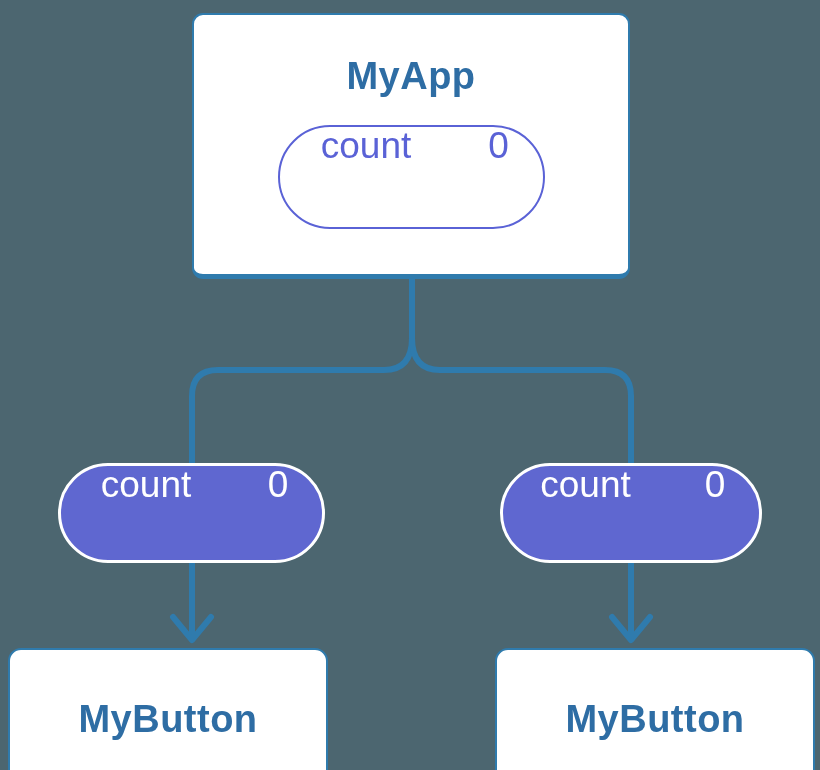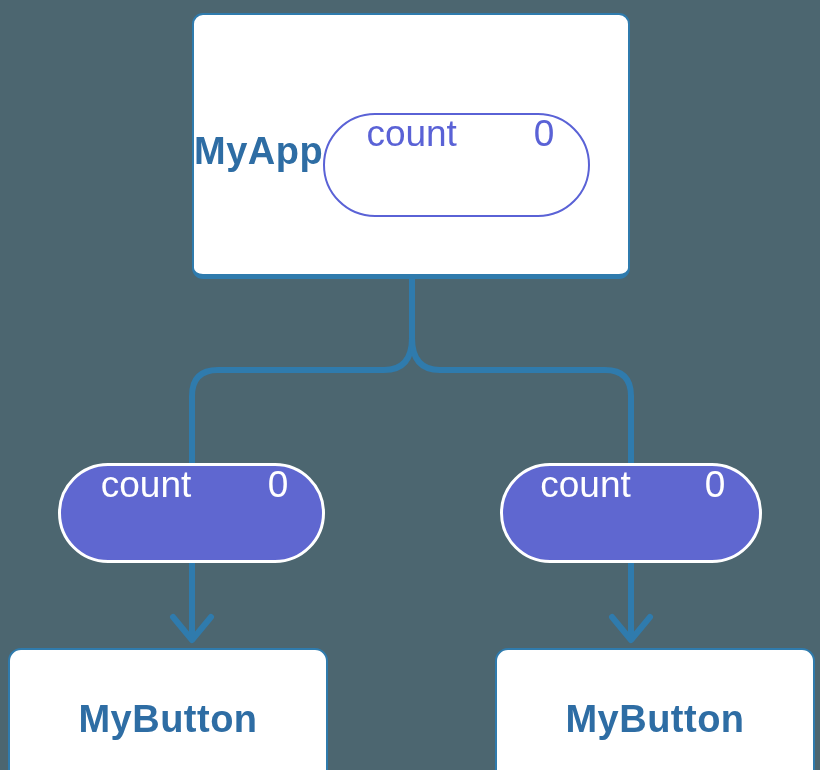--- a/index.html
+++ b/index.html
@@ -23,21 +23,21 @@
   }
   .card {
     position: absolute;
     background: #ffffff;
     border: 2px solid #2f7bad;
     border-bottom-width: 5px;
     border-radius: 11px;
     box-sizing: border-box;
     z-index: 2;
     display: flex;
-    flex-direction: row;
+    flex-direction: column;
     align-items: center;
   }
   .card-root {
     left: 192px;
     top: 13px;
     width: 438px;
     height: 266px;
     padding-top: 40px;
   }
   .card-title {

